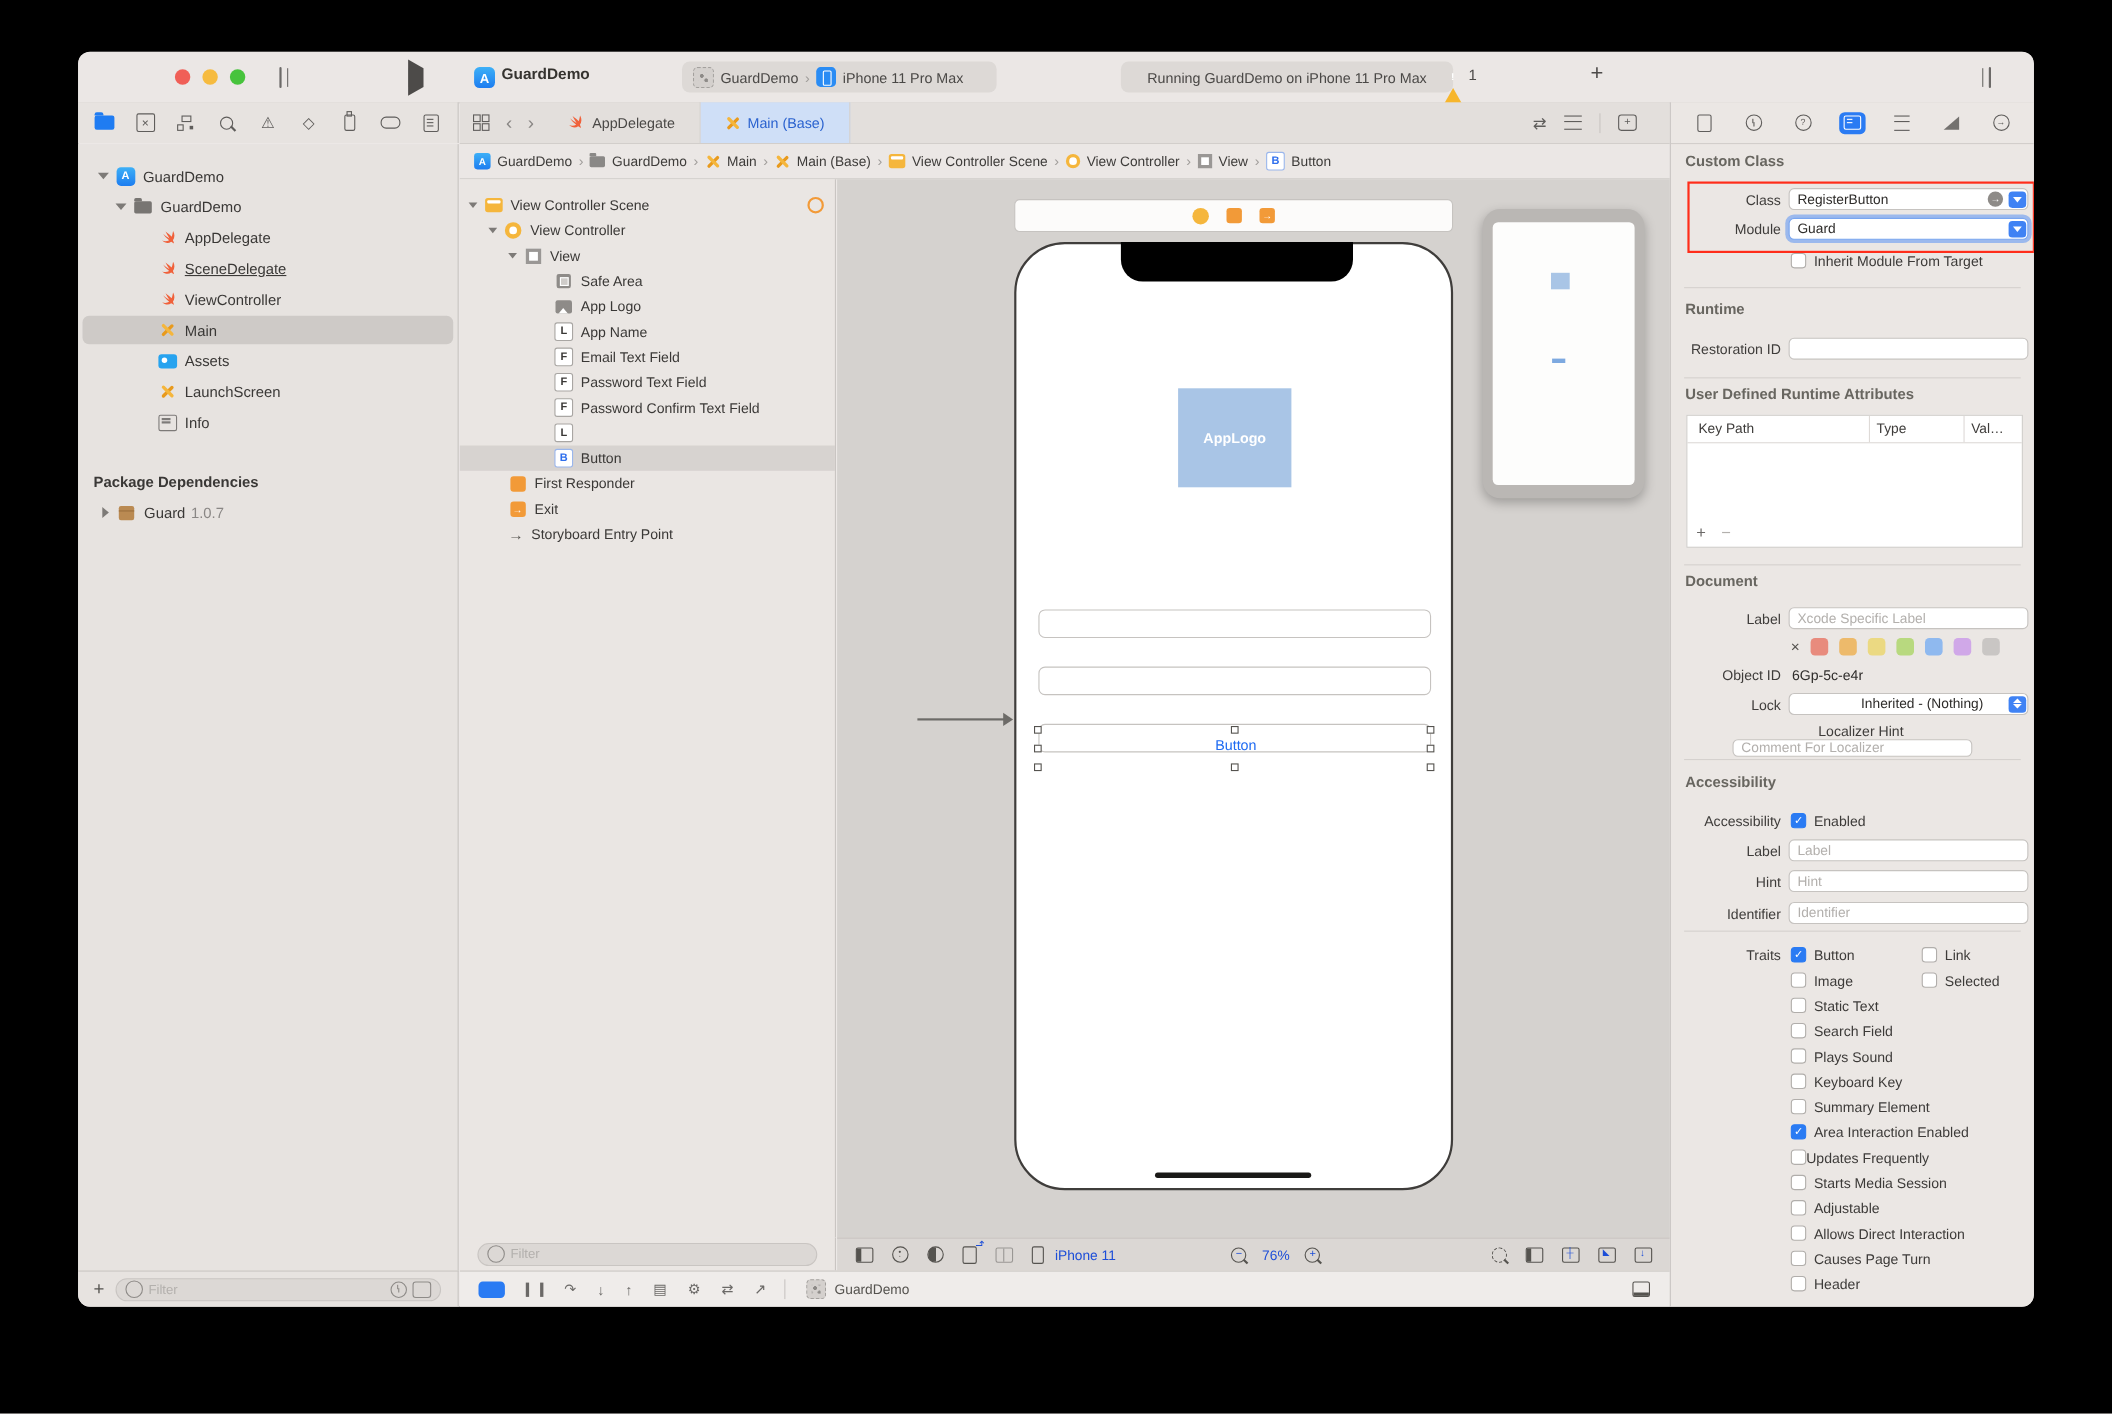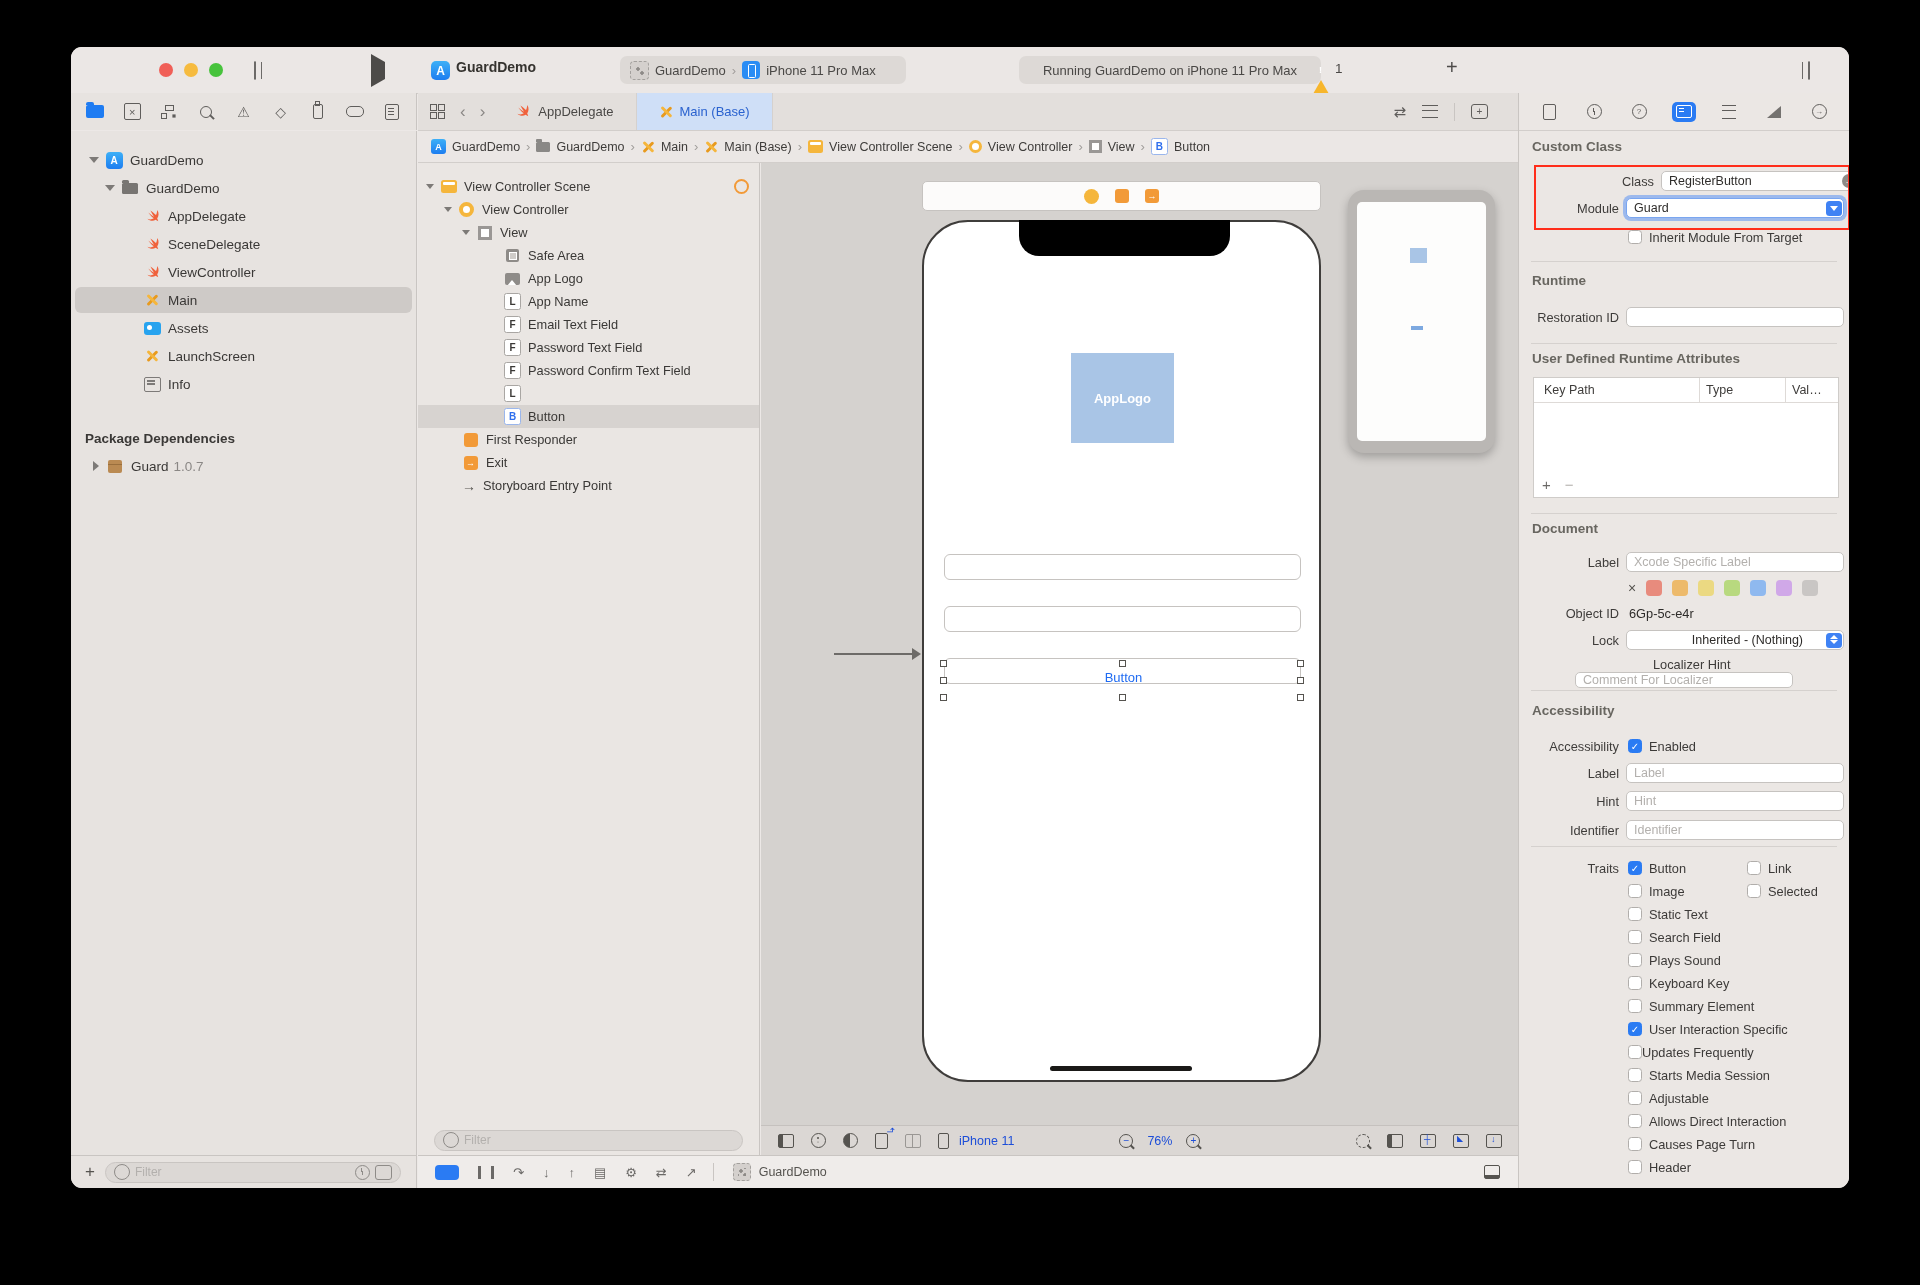--- a/index.html
+++ b/index.html
@@ -343,21 +343,21 @@
       <span class="lab">GuardDemo</span>
     </div>
     <div class="srow" style="padding-left:72px;">
       <span class="ic16">
           <svg class="swift-svg" viewBox="0 0 16 16">
             <path d="M12.6 1.8c1.6 2.6 1.4 5.8-.2 8 .8 1.3 1 2.7 1 2.7s-1.5-.7-2.5-1.4c-2.1 1.6-5.4 1.3-7.7-1 2.1 1 4.4.7 6-.4C6.9 8.1 4.9 5.6 4.1 4.2 5.8 5.8 8 7.4 9.5 8.2 8 6 6.7 3.6 6.1 2.4c2.2 1.6 4.2 3.3 5.2 4.3.8-1.6.9-3.4 1.3-4.9z" fill="#f0613b"></path>
           </svg>
         </span>
       <span class="lab">AppDelegate</span>
     </div>
-    <div class="srow" style="padding-left:72px;">
+    <div class="srow" style="padding-left:72px;text-decoration:underline;">
       <span class="ic16">
           <svg class="swift-svg" viewBox="0 0 16 16">
             <path d="M12.6 1.8c1.6 2.6 1.4 5.8-.2 8 .8 1.3 1 2.7 1 2.7s-1.5-.7-2.5-1.4c-2.1 1.6-5.4 1.3-7.7-1 2.1 1 4.4.7 6-.4C6.9 8.1 4.9 5.6 4.1 4.2 5.8 5.8 8 7.4 9.5 8.2 8 6 6.7 3.6 6.1 2.4c2.2 1.6 4.2 3.3 5.2 4.3.8-1.6.9-3.4 1.3-4.9z" fill="#f0613b"></path>
           </svg>
         </span>
       <span class="lab">SceneDelegate</span>
     </div>
     <div class="srow" style="padding-left:72px;">
       <span class="ic16">
           <svg class="swift-svg" viewBox="0 0 16 16">
@@ -639,21 +639,21 @@
           <span class="ruler-ic"></span>
         </span>
       <span class="iico">
           <span class="conn-ic">→</span>
         </span>
     </div>
 
     <span class="sec-title" style="top:46px;">Custom Class</span>
     <div class="red-box"></div>
 
-    <div class="irow" style="top:78px;padding-left:35px;">
+    <div class="irow" style="top:78px;">
       <span class="ilabel">Class</span>
       <span class="fieldwrap">
         <input class="ifield" readonly="" value="RegisterButton" style="">
         <span class="jump-circle">→</span>
         <span class="chev-btn"></span>
       </span>
     </div>
     <div class="irow" style="top:105px;">
       <span class="ilabel">Module</span>
       <span class="fieldwrap">
@@ -791,21 +791,21 @@
     <div class="irow" style="top:903px;">
         <span class="ilabel"></span>
         <span class="cb" style="margin-left:2px;"></span>
         <span style="margin-left:7px;">Summary Element</span>
       </div>
     <div class="irow" style="top:926px;">
         <span class="ilabel"></span>
         <span class="cb on" style="margin-left:2px;">
           <span>✓</span>
         </span>
-        <span style="margin-left:7px;">User Interaction Specific</span>
+        <span style="margin-left:7px;">Area Interaction Enabled</span>
       </div>
     <div class="irow" style="top:949px;">
         <span class="ilabel"></span>
         <span class="cb" style="margin-left:2px;"></span>
         <span style="margin-left:0;">Updates Frequently</span>
       </div>
     <div class="irow" style="top:972px;">
         <span class="ilabel"></span>
         <span class="cb" style="margin-left:2px;"></span>
         <span style="margin-left:7px;">Starts Media Session</span>

